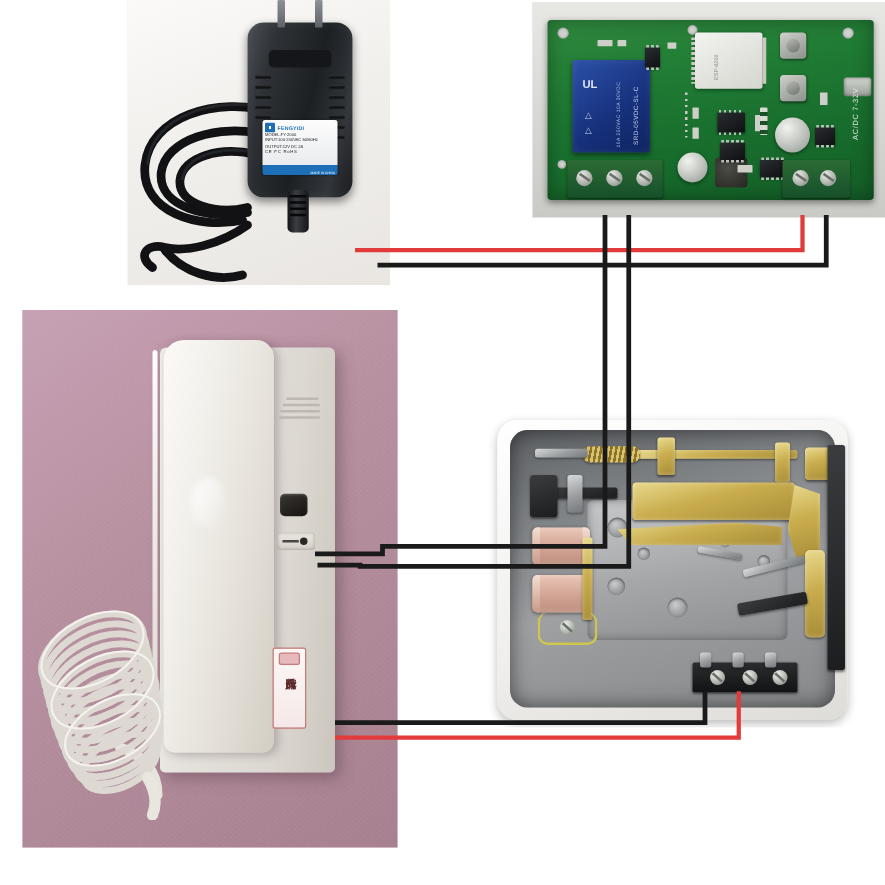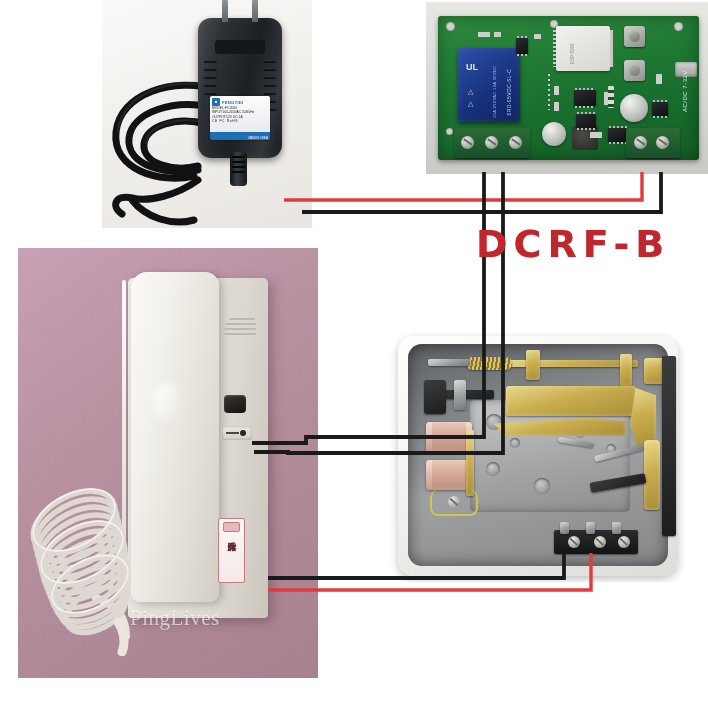--- a/index.html
+++ b/index.html
@@ -331,21 +331,20 @@
         <ellipse cx="78" cy="184" rx="32" ry="19" transform="rotate(-28 78 184)"></ellipse>
       </g>
       <g fill="none" stroke="#f7f5f1" stroke-width="1.6" opacity=".9">
         <ellipse cx="56" cy="94" rx="44" ry="26" transform="rotate(-28 56 94)"></ellipse>
         <ellipse cx="64" cy="126" rx="44" ry="26" transform="rotate(-28 64 126)"></ellipse>
         <ellipse cx="72" cy="158" rx="41" ry="24" transform="rotate(-28 72 158)"></ellipse>
       </g>
       <path d="M100,196 C106,206 108,216 104,226" fill="none" stroke="#e9e6e0" stroke-width="9" stroke-linecap="round"></path>
     </svg>
 
-    <div class="watermark">PingLives</div>
   </div>
 
   <div class="panel" id="lock-panel">
     <div class="lk-case"></div>
     <div class="lk-cav">
 
       <div class="lk-plate">
         <div class="lk-hole" style="left:16px;top:14px;width:16px;height:16px"></div>
         <div class="lk-hole" style="left:16px;top:62px;width:14px;height:14px"></div>
         <div class="lk-hole" style="left:64px;top:78px;width:16px;height:16px"></div>
@@ -403,15 +402,14 @@
 
     <polyline points="468,172 468,437 290,437 290,443 236,443" fill="none" stroke="#1a1a1a" stroke-width="3.8" stroke-linejoin="miter"></polyline>
 
     <polyline points="487,172 487,453 272,453 272,452 238,452" fill="none" stroke="#1a1a1a" stroke-width="3.8" stroke-linejoin="miter"></polyline>
 
     <polyline points="252,578 548,578 548,553" fill="none" stroke="#1a1a1a" stroke-width="3.8" stroke-linejoin="miter"></polyline>
 
     <polyline points="252,590 575,590 575,553" fill="none" stroke="#e23b3b" stroke-width="3.4" stroke-linejoin="miter"></polyline>
   </svg>
 
-  <div id="dcrf-label">DCRF-B</div>
 
 </div>
 
 </body></html>

